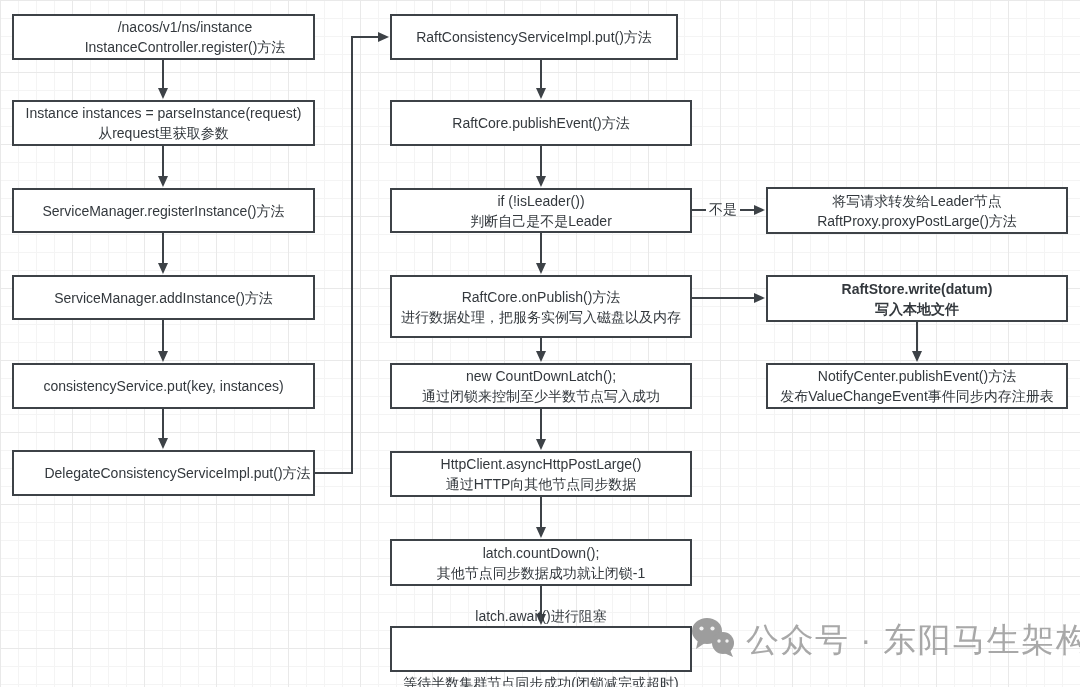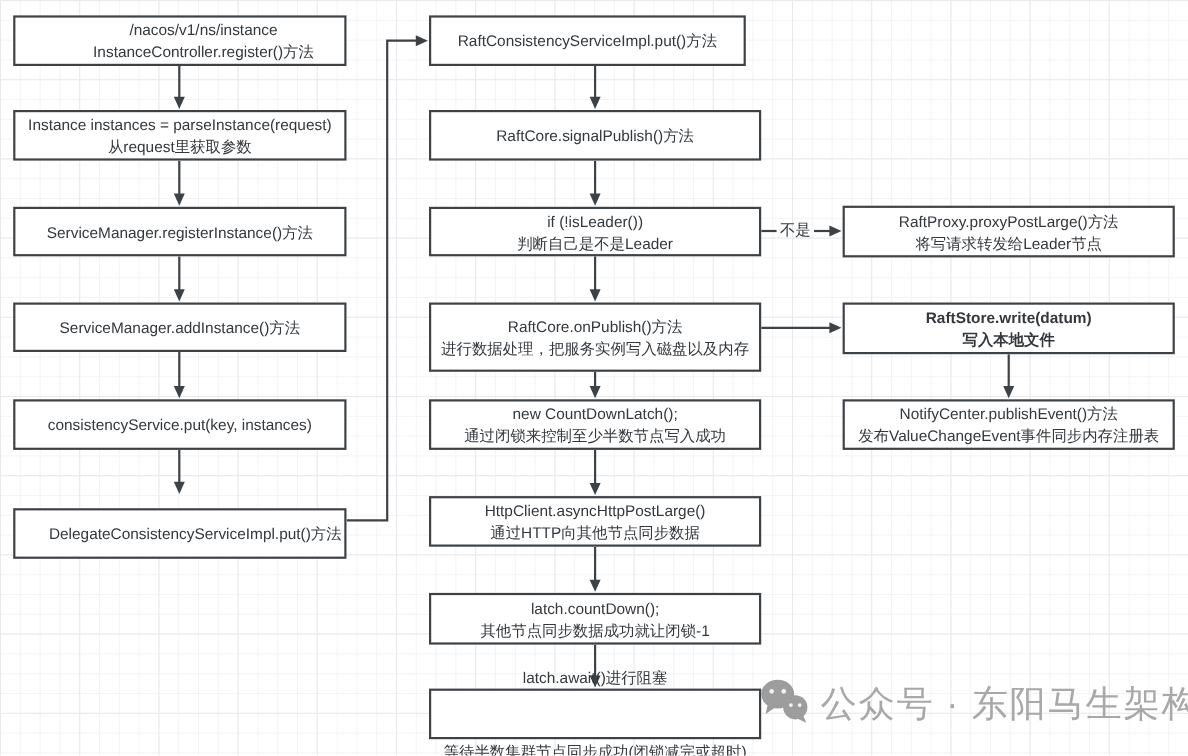--- a/index.html
+++ b/index.html
@@ -114,28 +114,28 @@
       </div>
       <div class="node" style="left: 12px; top: 188px; width: 303px; height: 45px;">
         <span>ServiceManager.registerInstance()方法</span>
       </div>
       <div class="node" style="left: 12px; top: 275px; width: 303px; height: 45px;">
         <span>ServiceManager.addInstance()方法</span>
       </div>
       <div class="node" style="left: 12px; top: 363px; width: 303px; height: 46px;">
         <span>consistencyService.put(key, instances)</span>
       </div>
-      <div class="node" style="left: 12px; top: 462px; width: 303px; height: 46px; padding-left: 32px;">
+      <div class="node" style="left: 12px; top: 450px; width: 303px; height: 46px; padding-left: 32px;">
         <span>DelegateConsistencyServiceImpl.put()方法</span>
       </div>
       <div class="node" style="left: 390px; top: 14px; width: 288px; height: 46px;">
         <span>RaftConsistencyServiceImpl.put()方法</span>
       </div>
       <div class="node" style="left: 390px; top: 100px; width: 302px; height: 46px;">
-        <span>RaftCore.signalPublish()方法</span>
+        <span>RaftCore.publishEvent()方法</span>
       </div>
       <div class="node" style="left: 390px; top: 188px; width: 302px; height: 45px;">
         <span>if (!isLeader())</span>
         <span>判断自己是不是Leader</span>
       </div>
       <div class="node" style="left: 390px; top: 275px; width: 302px; height: 63px;">
         <span>RaftCore.onPublish()方法</span>
         <span>进行数据处理，把服务实例写入磁盘以及内存</span>
       </div>
       <div class="node" style="left: 390px; top: 363px; width: 302px; height: 46px;">
@@ -148,22 +148,22 @@
       </div>
       <div class="node" style="left: 390px; top: 539px; width: 302px; height: 47px;">
         <span>latch.countDown();</span>
         <span>其他节点同步数据成功就让闭锁-1</span>
       </div>
       <div class="node" style="left: 390px; top: 626px; width: 302px; height: 46px; gap: 47px;">
         <span>latch.await()进行阻塞</span>
         <span>等待半数集群节点同步成功(闭锁减完或超时)</span>
       </div>
       <div class="node" style="left: 766px; top: 187px; width: 302px; height: 47px;">
+        <span>将写请求转发给Leader节点</span>
         <span>RaftProxy.proxyPostLarge()方法</span>
-        <span>将写请求转发给Leader节点</span>
       </div>
       <div class="node" style="left: 766px; top: 275px; width: 302px; height: 47px; font-weight: bold;">
         <span>RaftStore.write(datum)</span>
         <span>写入本地文件</span>
       </div>
       <div class="node" style="left: 766px; top: 363px; width: 302px; height: 46px;">
         <span>NotifyCenter.publishEvent()方法</span>
         <span>发布ValueChangeEvent事件同步内存注册表</span>
       </div>
     </div>

